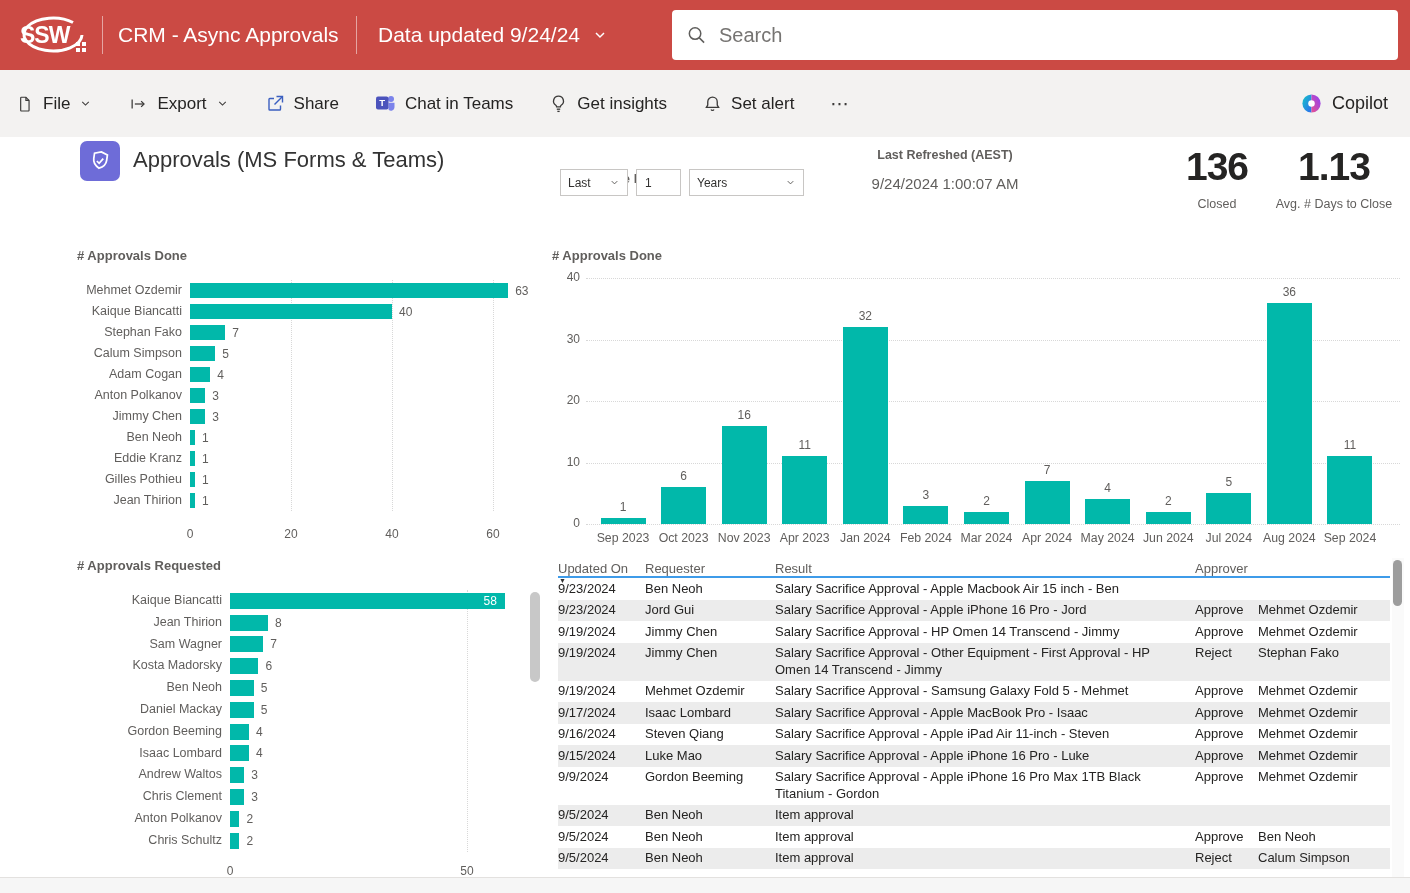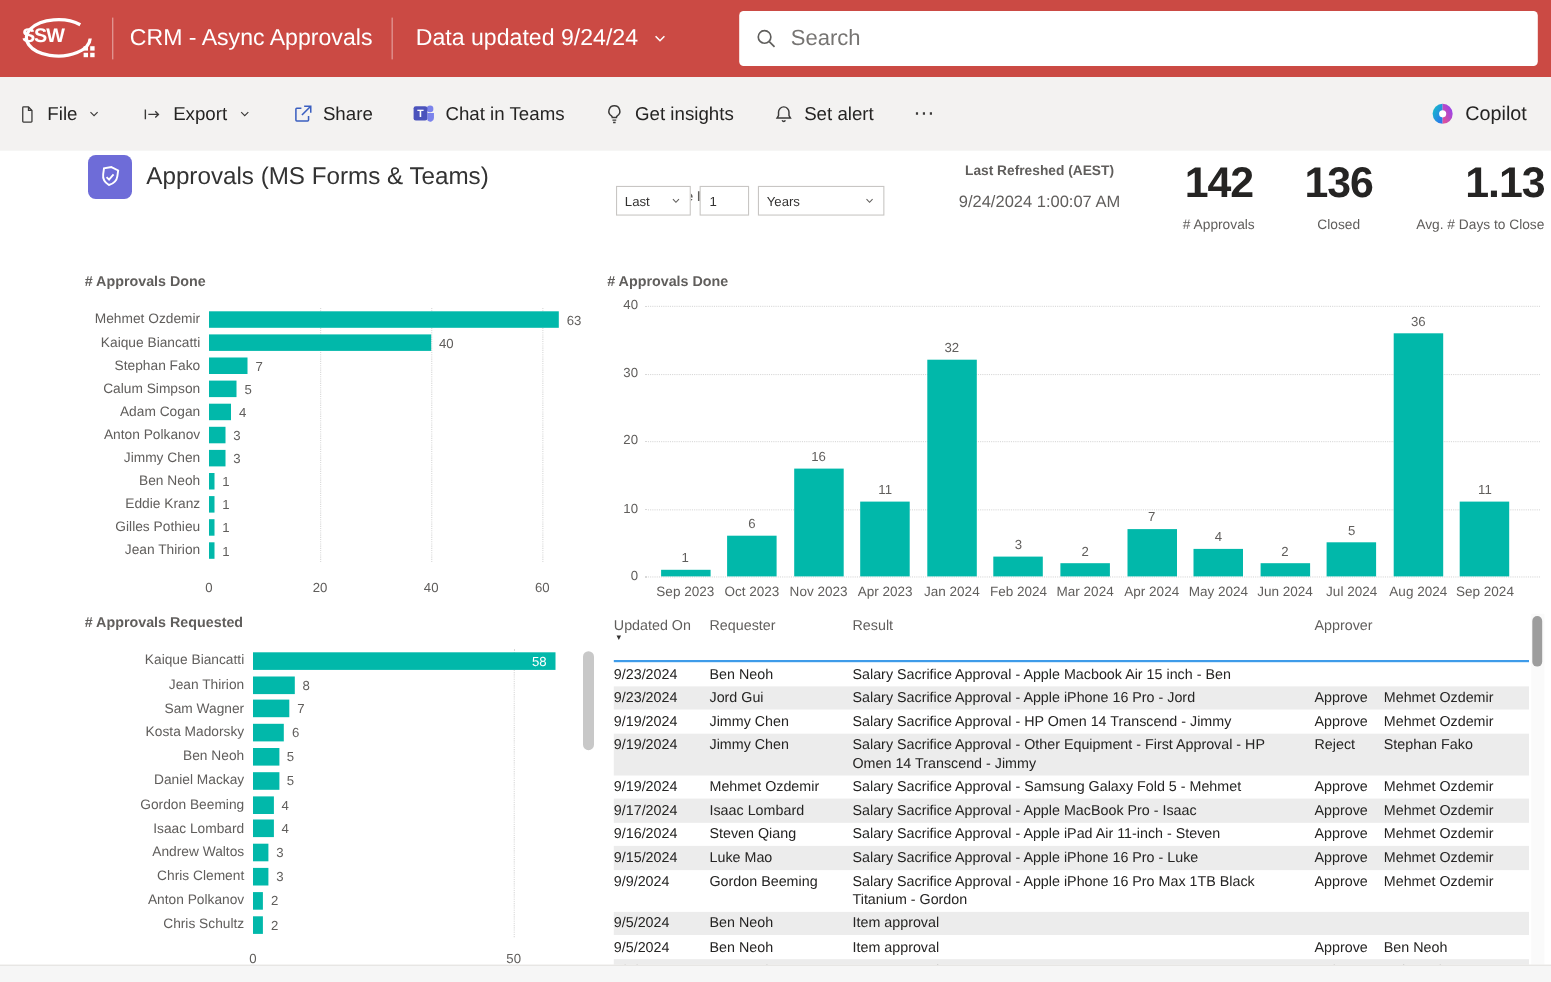--- a/index.html
+++ b/index.html
@@ -3,21 +3,21 @@
 <meta charset="utf-8">
 <style>
   * { box-sizing: border-box; margin: 0; padding: 0; }
   html,body { width:1410px; height:893px; }
   body { font-family: "Liberation Sans", "DejaVu Sans", sans-serif; background:#fff; overflow:hidden; }
   #app { position:relative; width:1410px; height:893px; background:#fff; overflow:hidden; }
 
   
   #topbar { position:absolute; left:0; top:0; width:1410px; height:70px; background:var(--red,#CB4A44); }
   .ssw-logo { position:absolute; left:12px; top:10px; width:78px; height:50px; color:#fff; }
-  .ssw-logo .txt { position:absolute; left:8px; top:12px; font-size:18px; font-weight:800; letter-spacing:-1px; }
+  .ssw-logo .txt { position:absolute; left:8px; top:12px; font-size:23px; font-weight:800; letter-spacing:-1px; }
   .ssw-logo svg { position:absolute; left:0; top:0; }
   .ssw-sq { position:absolute; right:4px; bottom:8px; display:grid; grid-template-columns:4px 4px; gap:2px; }
   .ssw-sq i { width:4px; height:4px; background:#fff; display:block; }
   .tb-divider { position:absolute; top:16px; width:1px; height:38px; background:rgba(255,255,255,.5); }
   .tb-text { position:absolute; top:0; height:70px; display:flex; align-items:center; color:#fff; font-size:21px; }
   .tb-chev { margin-left:12px; }
   #searchbox { position:absolute; left:672px; top:10px; width:726px; height:50px; background:#fff; border-radius:4px; display:flex; align-items:center; padding:0 14px; gap:12px; }
   #searchbox input { border:none; outline:none; font-size:20px; color:#323130; width:100%; font-family:inherit; }
   #searchbox input::placeholder { color:#767472; }
 
@@ -35,41 +35,41 @@
   .dr-controls { position:absolute; left:560px; top:169px; display:flex; gap:8px; }
   .pbi-select { width:68px; height:27px; border:1px solid #C8C6C4; background:#fff; display:flex; align-items:center; justify-content:space-between; padding:0 7px; font-size:12px; color:#323130; cursor:pointer; }
   .pbi-select.wide { width:115px; }
   .pbi-input { width:45px; height:27px; border:1px solid #C8C6C4; font-size:12px; color:#323130; padding:0 8px; font-family:inherit; }
   .refreshed { position:absolute; left:845px; top:148px; width:200px; text-align:center; color:#605E5C; }
   .refreshed .rl { font-size:12.5px; font-weight:bold; }
   .refreshed .rv { font-size:15px; margin-top:13px; }
   .kpi { position:absolute; top:145px; text-align:center; }
   .kpi .kv { font-size:39px; font-weight:600; color:#252423; letter-spacing:-1px; }
   .kpi .kl { font-size:12.5px; color:#605E5C; margin-top:8px; }
-  #kpi0 { left:1053px; width:110px; } #kpi1 { left:1167px; width:100px; } #kpi2 { left:1264px; width:140px;text-align:right; }
+  #kpi0 { left:1053px; width:110px; } #kpi1 { left:1167px; width:100px; } #kpi2 { left:1264px; width:140px; }
 
   
   .chart { position:absolute; }
   .chart-title { position:absolute; left:17px; top:2px; font-size:13px; font-weight:bold; color:#605E5C; }
   .hrow { position:absolute; left:0; width:100%; }
   .hcat { position:absolute; left:0; top:3px; text-align:right; font-size:12.5px; color:#605E5C; white-space:nowrap; }
   .bar { position:absolute; background:var(--accent,#01B8AA); }
   .bar-val { position:absolute; font-size:12px; color:#605E5C; }
   .bar-val.inside { color:#fff; text-align:right; }
   .vgrid { position:absolute; width:0; border-left:1px dotted #D8D8D8; }
   .hgrid { position:absolute; height:0; border-top:1px dotted #D8D8D8; }
   .tick-label { position:absolute; width:40px; text-align:center; font-size:12px; color:#605E5C; }
   .ytick-label { position:absolute; width:28px; text-align:right; font-size:12px; color:#605E5C; }
   .col-val { position:absolute; width:60px; text-align:center; font-size:12px; color:#605E5C; }
   .xcat { position:absolute; width:72px; text-align:center; font-size:12.3px; color:#605E5C; white-space:nowrap; }
 
   
   #tablewrap { position:absolute; left:552px; top:558px; width:838px; height:319px; overflow:hidden; font-size:13px; padding-left:6px; }
   .thead, .trow, .partial-row { display:grid; grid-template-columns:87px 130px 420px 63px 130px; }
-  .thead { color:#605E5C; border-bottom:2px solid var(--tblblue,#3E9BE9); padding-bottom:24px; padding-top:3px; }
+  .thead { color:#605E5C; border-bottom:2px solid var(--tblblue,#3E9BE9); padding-bottom:0; padding-top:3px; }
   .thead .hcell { position:relative; padding-right:8px; cursor:pointer; }
   .sort-icon { position:absolute; left:1px; top:16px; font-size:7px; color:#323130; }
   .trow { color:#252423; }
   .trow.alt { background:#ECECEC; }
   .tcell { padding:2.5px 8px 2.5px 0; line-height:16.5px; }
 
   
   .scroll-thumb-v { position:absolute; border-radius:5px; }
   #hbar2-thumb { left:530px; top:592px; width:10px; height:90px; background:#C8C8C8; }
   #table-track { position:absolute; left:1392px; top:558px; width:12px; height:319px; background:#FAFAFA; }
@@ -214,24 +214,20 @@
           <path d="M5 7.5l5 5 5-5" stroke="#605E5C" stroke-width="1.8" fill="none"></path>
         </svg>
     </div>
   </div>
 
   <div class="refreshed">
     <div class="rl">Last Refreshed (AEST)</div>
     <div class="rv">9/24/2024 1:00:07 AM</div>
   </div>
 
-  <div class="kpi" id="kpi0">
-    <div class="kv">142</div>
-    <div class="kl"># Approvals</div>
-  </div>
   <div class="kpi" id="kpi1">
     <div class="kv">136</div>
     <div class="kl">Closed</div>
   </div>
   <div class="kpi" id="kpi2">
     <div class="kv">1.13</div>
     <div class="kl">Avg. # Days to Close</div>
   </div>
 
   <div class="chart" id="hbar1" style="left:60px;top:246px;width:478px;height:306px;">

